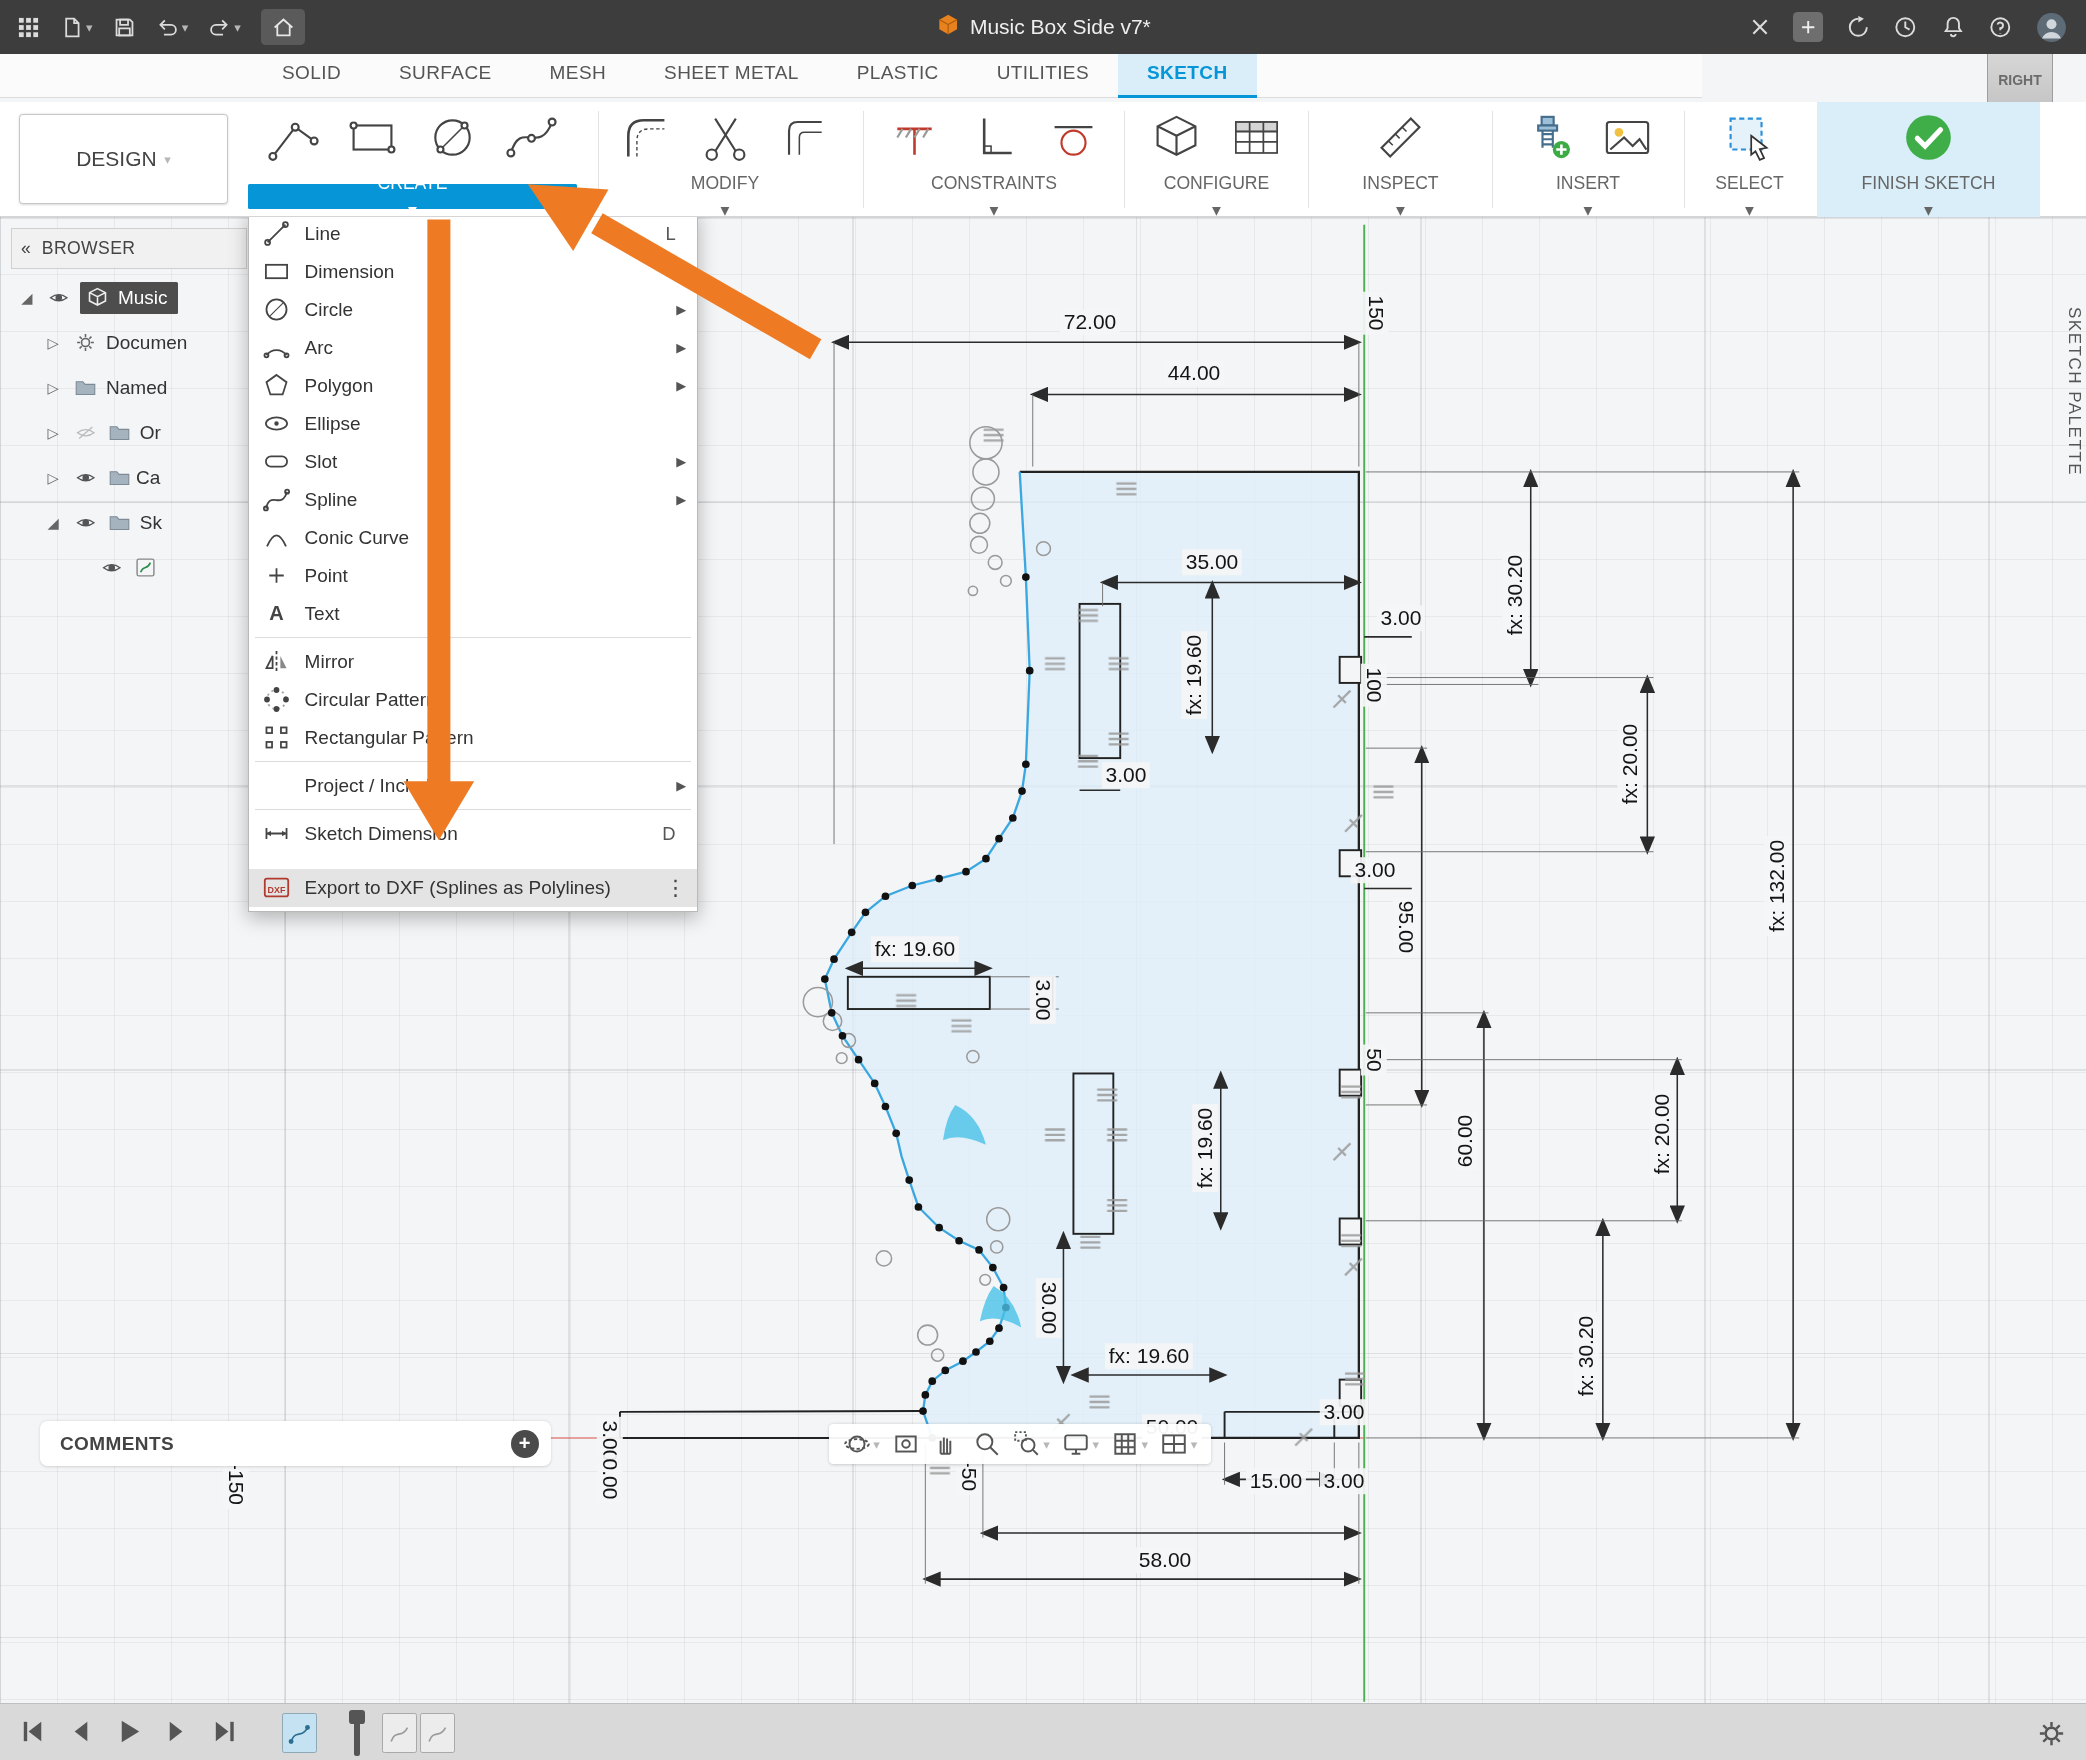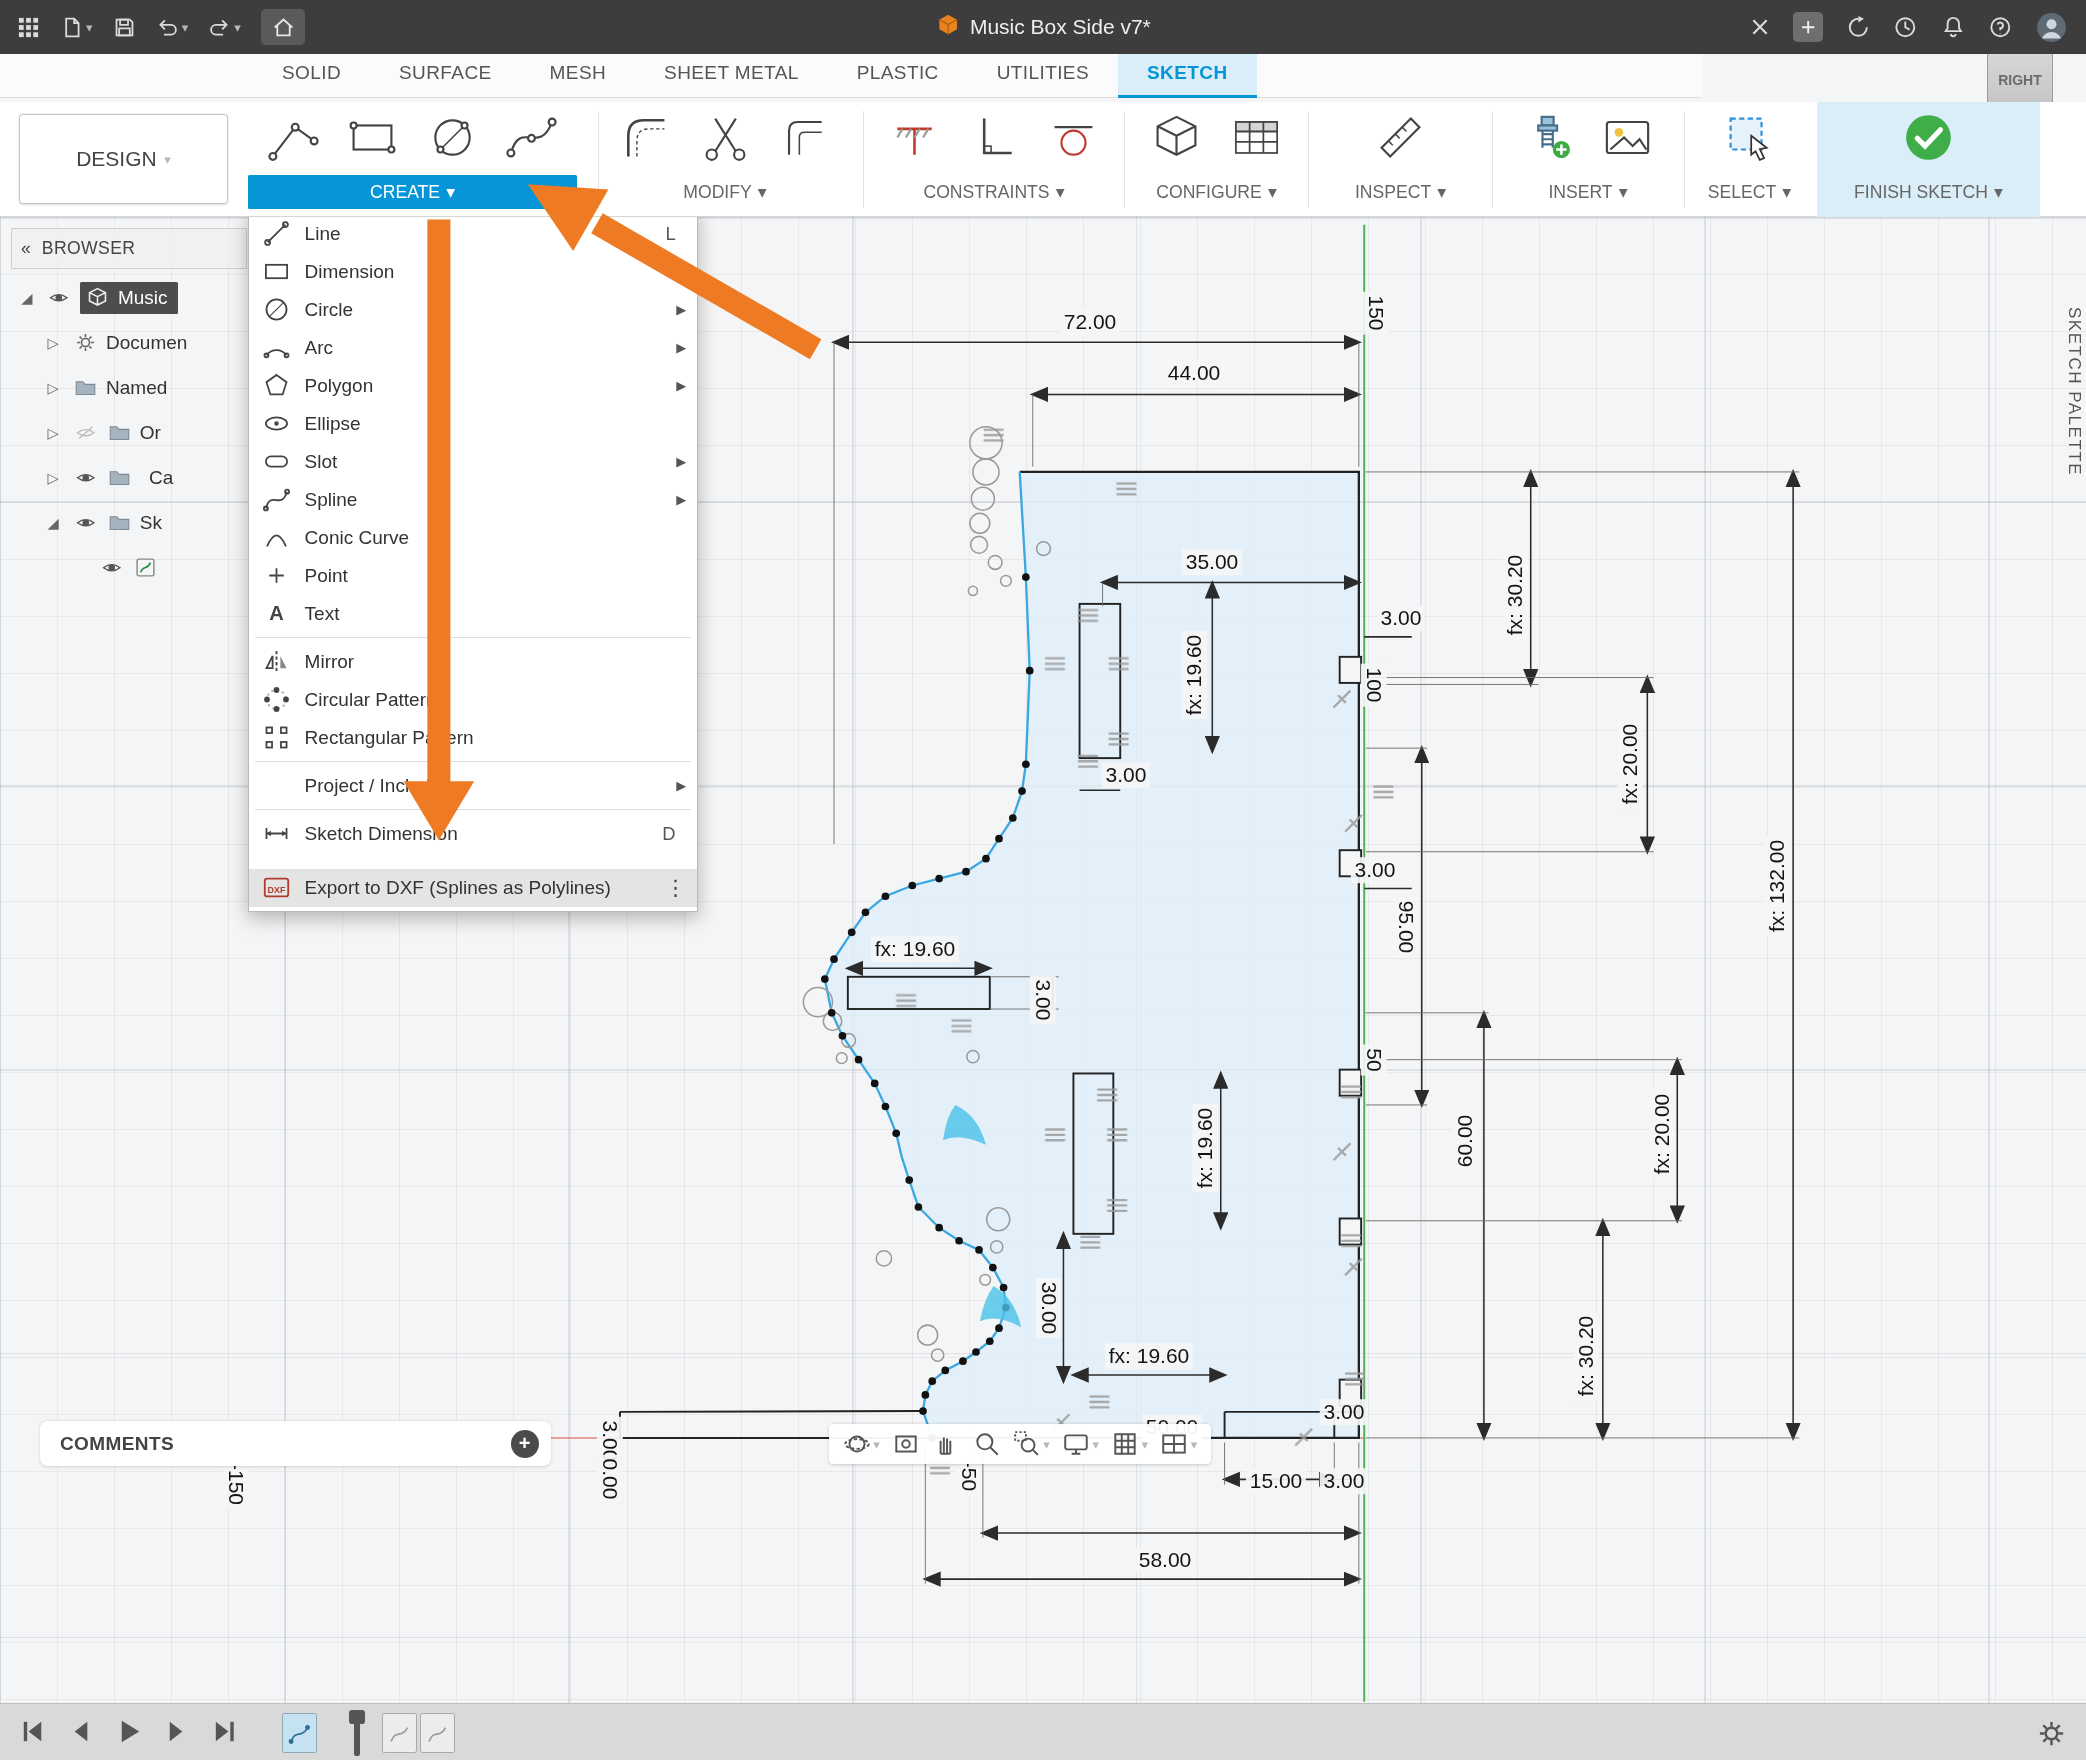--- a/index.html
+++ b/index.html
@@ -18,21 +18,21 @@
   .plus-box { background:#6e6e6e; border-radius:4.6px; padding:5.4px; }
   
   #tabs { position:absolute; left:0; top:50px; width:1702px; height:48px; background:#fbfbfb; border-bottom:0.8px solid #dcdcdc; z-index:19; }
   #tabs-row { display:flex; margin-left:253px; height:48px; }
   .tab { padding:0 29px; line-height:46px; font-size:19px; color:#555; letter-spacing:0.4px; }
   .tab.active { color:#0696d7; background:#d9eef8; border-bottom:3.8px solid #0696d7; font-weight:bold; }
   
   #toolbar { position:absolute; left:0; top:102px; width:2087px; height:115px; background:#ffffff; border-bottom:0.8px solid #d5d5d5; z-index:18; }
   .tgroup { position:absolute; top:0; height:115px; }
   .ticons { position:absolute; top:7.7px; left:0; right:0; display:flex; justify-content:center; gap:24.6px; }
-  .tlabel { position:absolute; bottom:7.7px; left:0; right:0; height:34px; display:flex; align-items:center; justify-content:center; font-size:17.6px; color:#666; gap:6.1px; }
+  .tlabel { position:absolute; bottom:7.7px; left:0; right:0; height:25px; display:flex; align-items:center; justify-content:center; font-size:17.6px; color:#666; gap:6.1px;flex-direction:column; }
   .tlabel.active { background:#0696d7; color:#fff; border-radius:1.5px; }
   .tdiv { position:absolute; top:9.2px; width:0.8px; height:97px; background:#e3e3e3; }
   #design-btn { position:absolute; left:19px; top:12.3px; width:209px; height:90px; background:#fff; border:0.8px solid #c6c6c6; border-radius:3.8px; box-shadow:0 0.8px 2.3px rgba(0,0,0,.15); display:flex; align-items:center; justify-content:center; font-size:21px; color:#444; gap:7.7px; }
   #finish-group { background:#d9eef8; }
   
   #canvas { position:absolute; left:0; top:217px; width:2087px; height:1486px; background-color:#f4f5f6;
     background-image:
       repeating-linear-gradient(to right, rgba(110,120,130,.10) 0 0.8px, transparent 0.8px 57px),
       repeating-linear-gradient(to bottom, rgba(110,120,130,.10) 0 0.8px, transparent 0.8px 57px),
       repeating-linear-gradient(to right, rgba(110,120,130,.16) 0 1.5px, transparent 1.5px 284px),
@@ -430,21 +430,21 @@
           </span>
         </div>
         <div class="brow" style="padding-left: 31px;">
           <span class="disc">▷</span>
           <span class="beye">
             <svg width="21.5" height="21.5" viewBox="0 0 26 26" fill="none" stroke="#555" stroke-width="1.6">
               <path d="M3 13 Q13 5.5 23 13 Q13 20.5 3 13 Z"></path>
               <circle cx="13" cy="13" r="3.2" fill="#555"></circle>
             </svg>
           </span>
-          <span style="display: flex; align-items: center; gap: 17px;">
+          <span style="display: flex; align-items: center; gap: 4px;">
             <span class="bicon">
               <svg width="23" height="23" viewBox="0 0 26 26">
                 <path d="M2.5 6.5 H10 L12.5 9.5 H23.5 V21 H2.5 Z" fill="#a5b3bf" stroke="#7d8b97" stroke-width="1.2"></path>
               </svg>
             </span>
             <span>Ca</span>
           </span>
         </div>
         <div class="brow" style="padding-left: 31px;">
           <span class="disc">◢</span>

